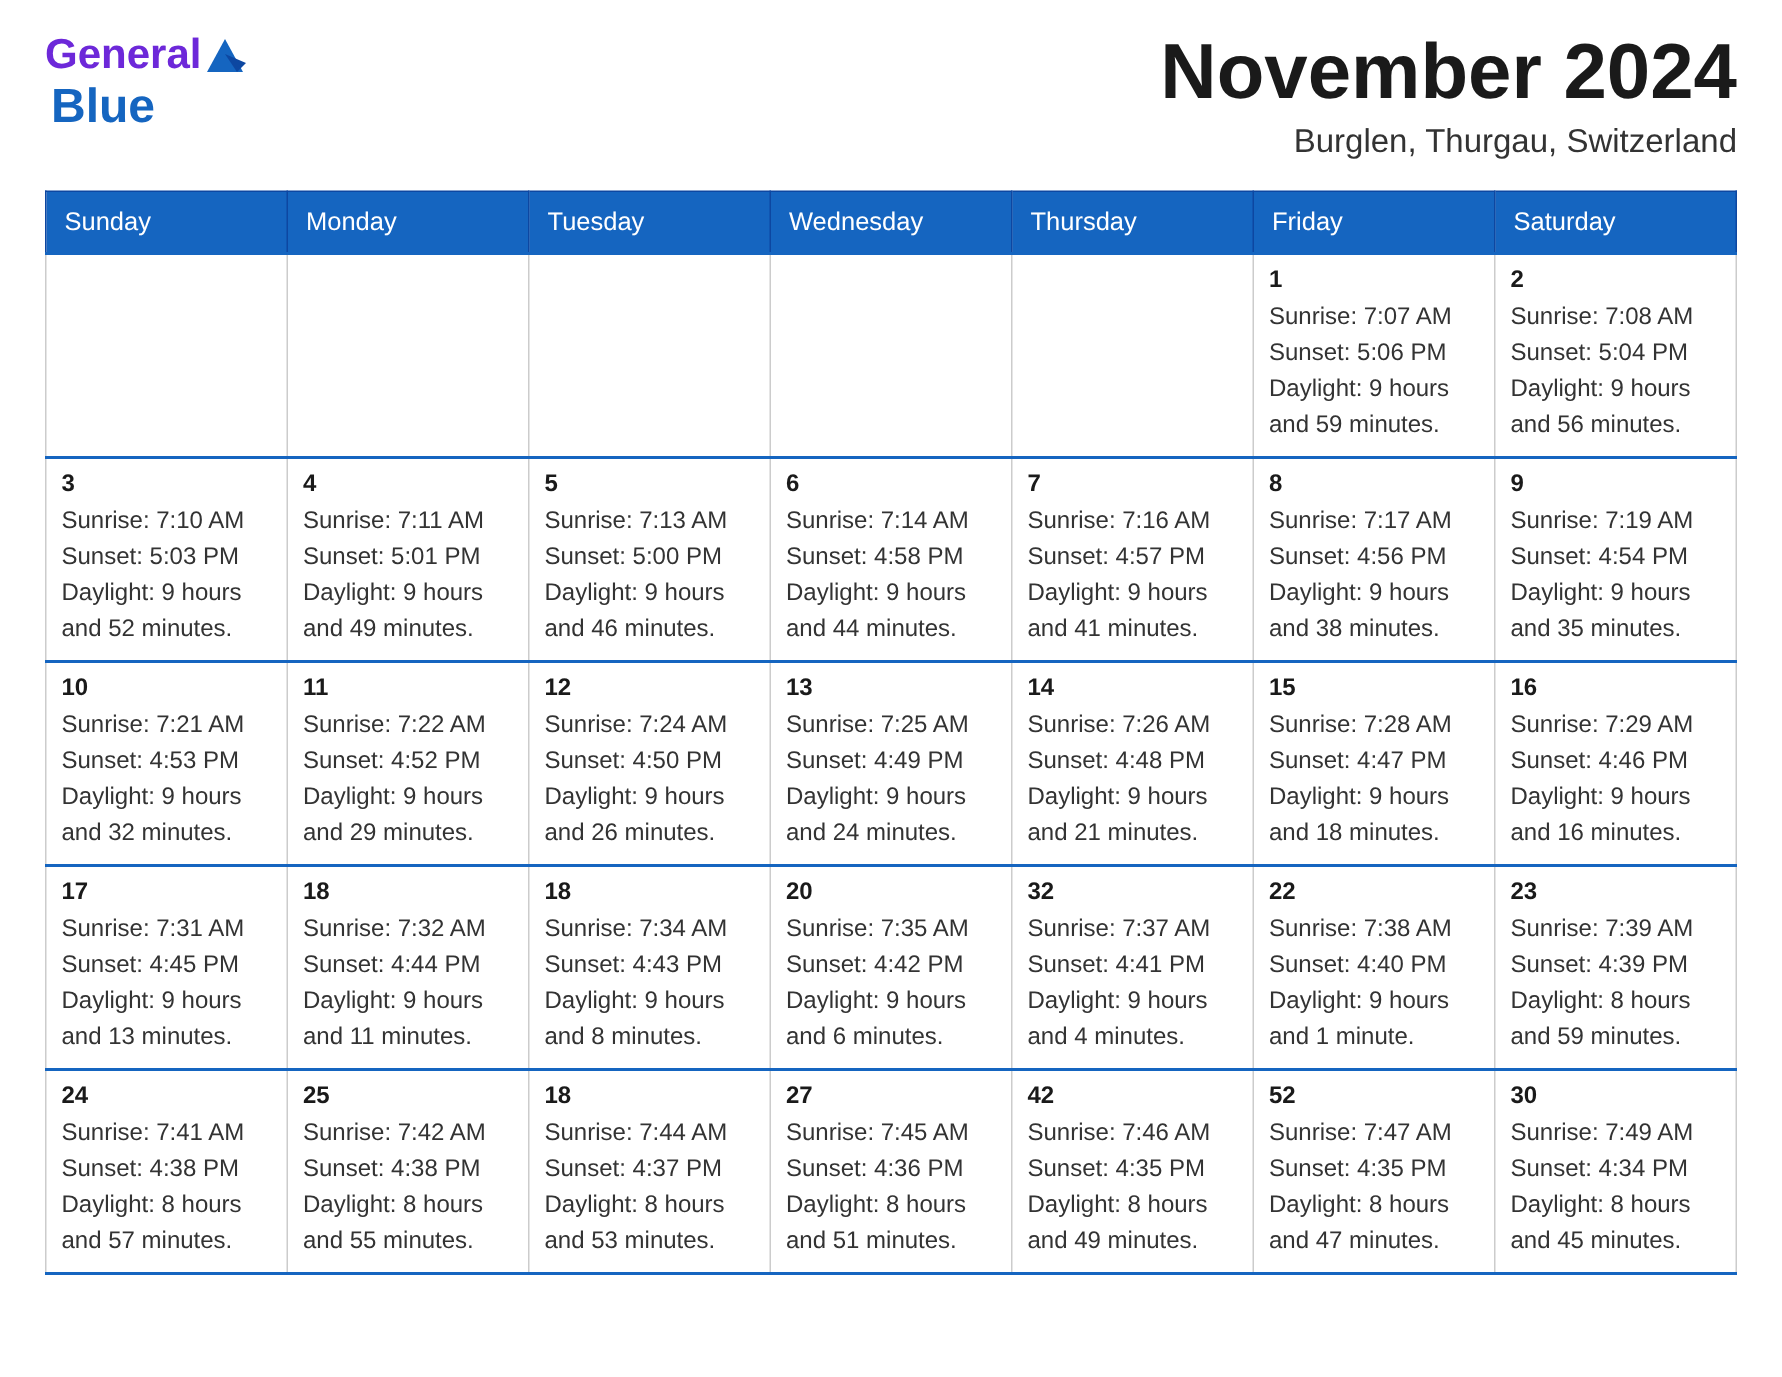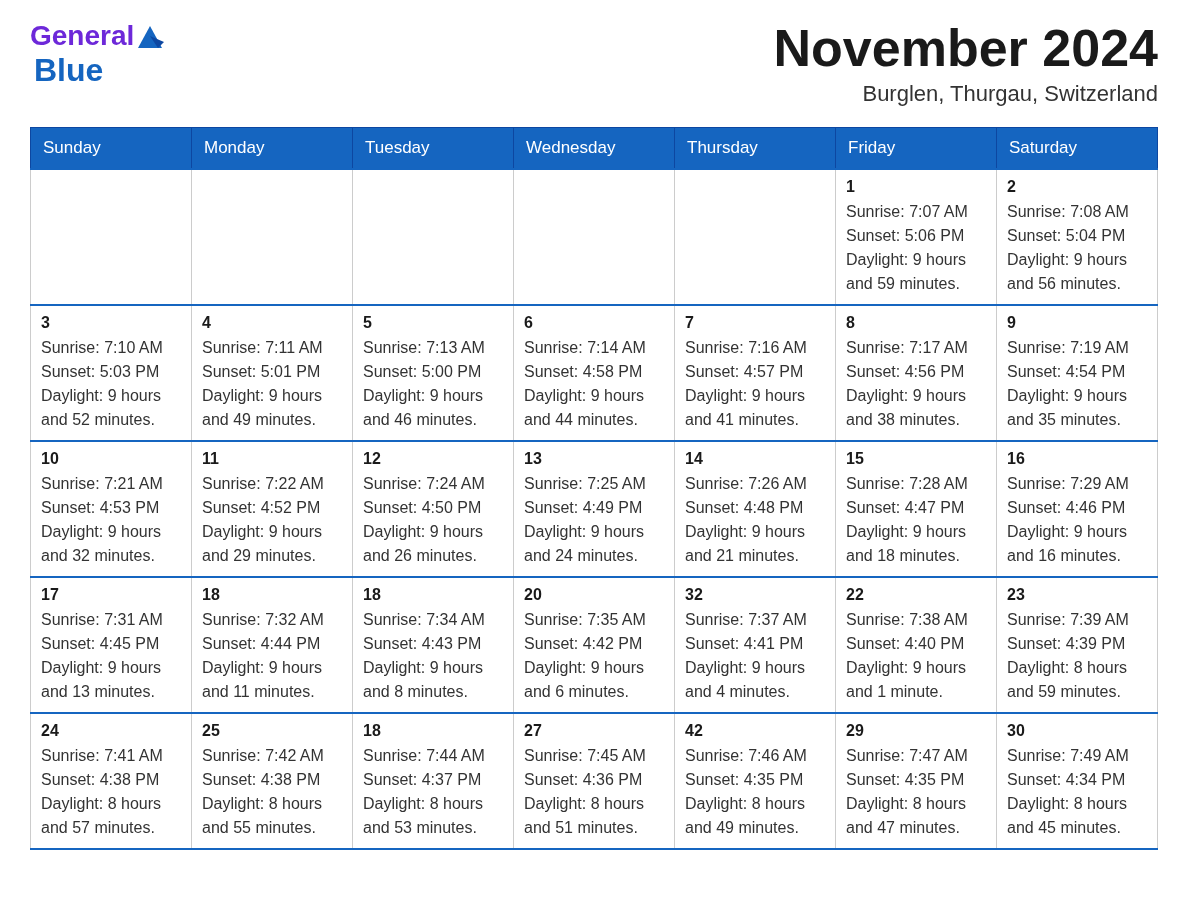--- a/index.html
+++ b/index.html
@@ -258,21 +258,21 @@
         </td>
         <td>
           <span class="day-number">27</span>
           <div class="day-info">Sunrise: 7:45 AM<br>Sunset: 4:36 PM<br>Daylight: 8 hours<br>and 51 minutes.</div>
         </td>
         <td>
           <span class="day-number">42</span>
           <div class="day-info">Sunrise: 7:46 AM<br>Sunset: 4:35 PM<br>Daylight: 8 hours<br>and 49 minutes.</div>
         </td>
         <td>
-          <span class="day-number">29</span>
+          <span class="day-number">52</span>
           <div class="day-info">Sunrise: 7:47 AM<br>Sunset: 4:35 PM<br>Daylight: 8 hours<br>and 47 minutes.</div>
         </td>
         <td>
           <span class="day-number">30</span>
           <div class="day-info">Sunrise: 7:49 AM<br>Sunset: 4:34 PM<br>Daylight: 8 hours<br>and 45 minutes.</div>
         </td>
       </tr>
     </tbody>
 </table>
 

